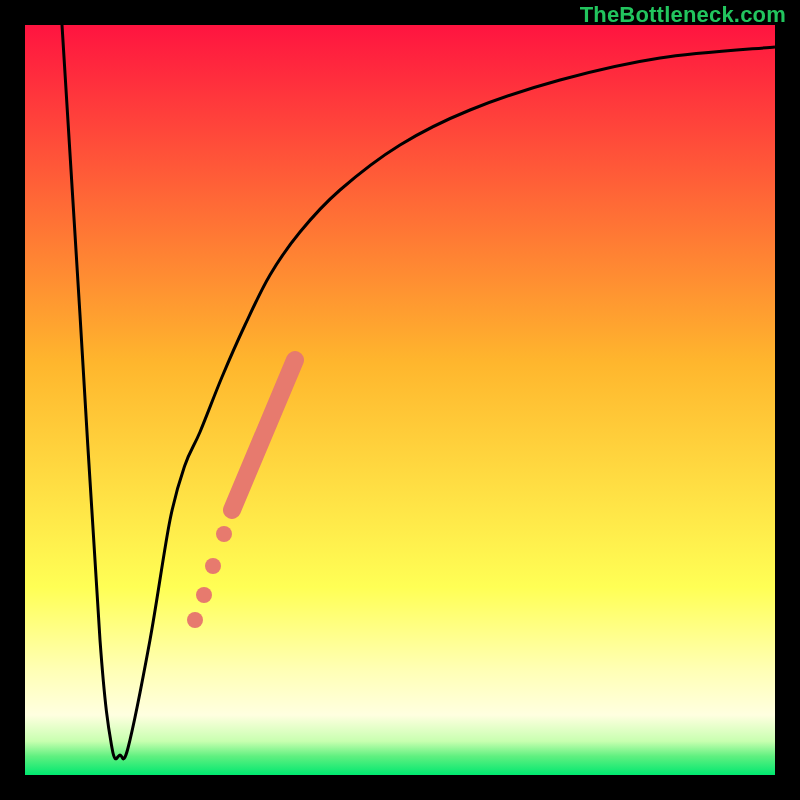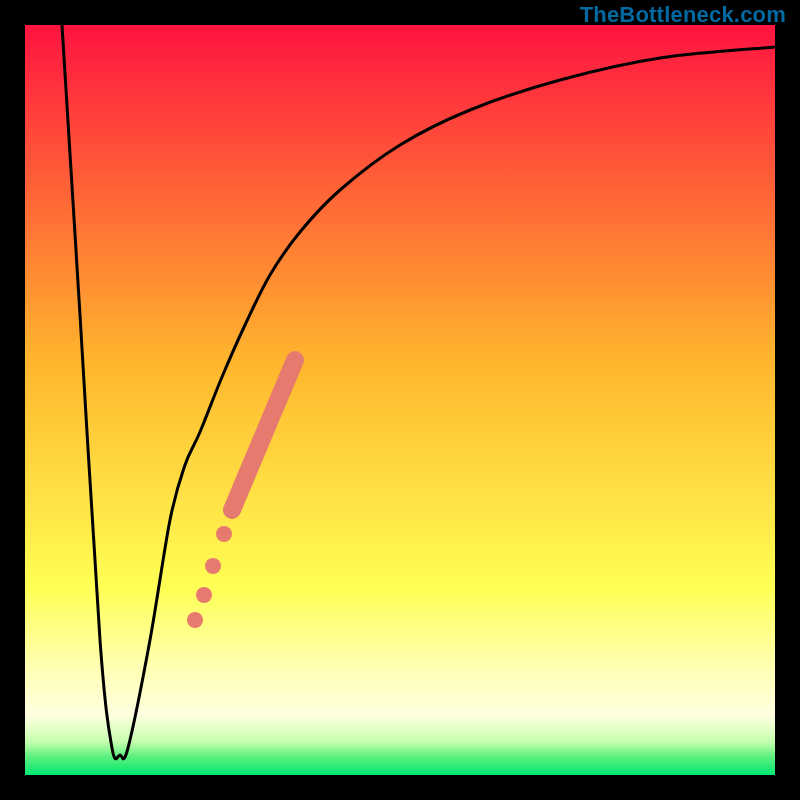--- a/index.html
+++ b/index.html
@@ -20,21 +20,21 @@
     top: 0;
     left: 0;
   }
   .watermark {
     position: absolute;
     top: 2px;
     right: 14px;
     font-family: Arial, Helvetica, sans-serif;
     font-size: 22px;
     font-weight: 600;
-    color: #0369a1;
+    color: #22c55e;
     letter-spacing: 0.2px;
     pointer-events: none;
   }
 </style>
 </head>
 <body>
 
 <div class="stage">
 
   <svg id="chart-svg" width="800" height="800" viewBox="0 0 800 800">

